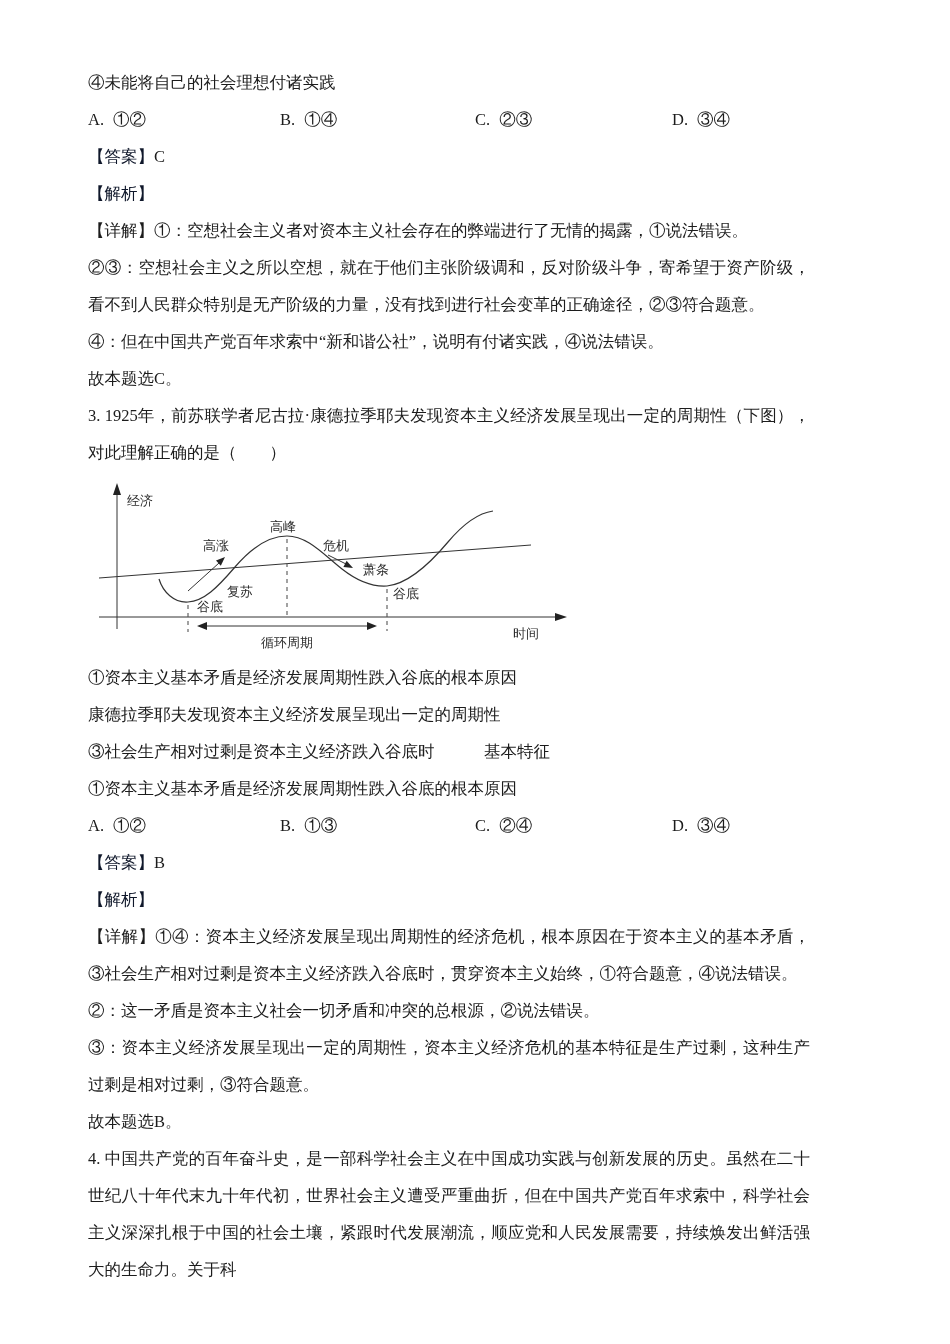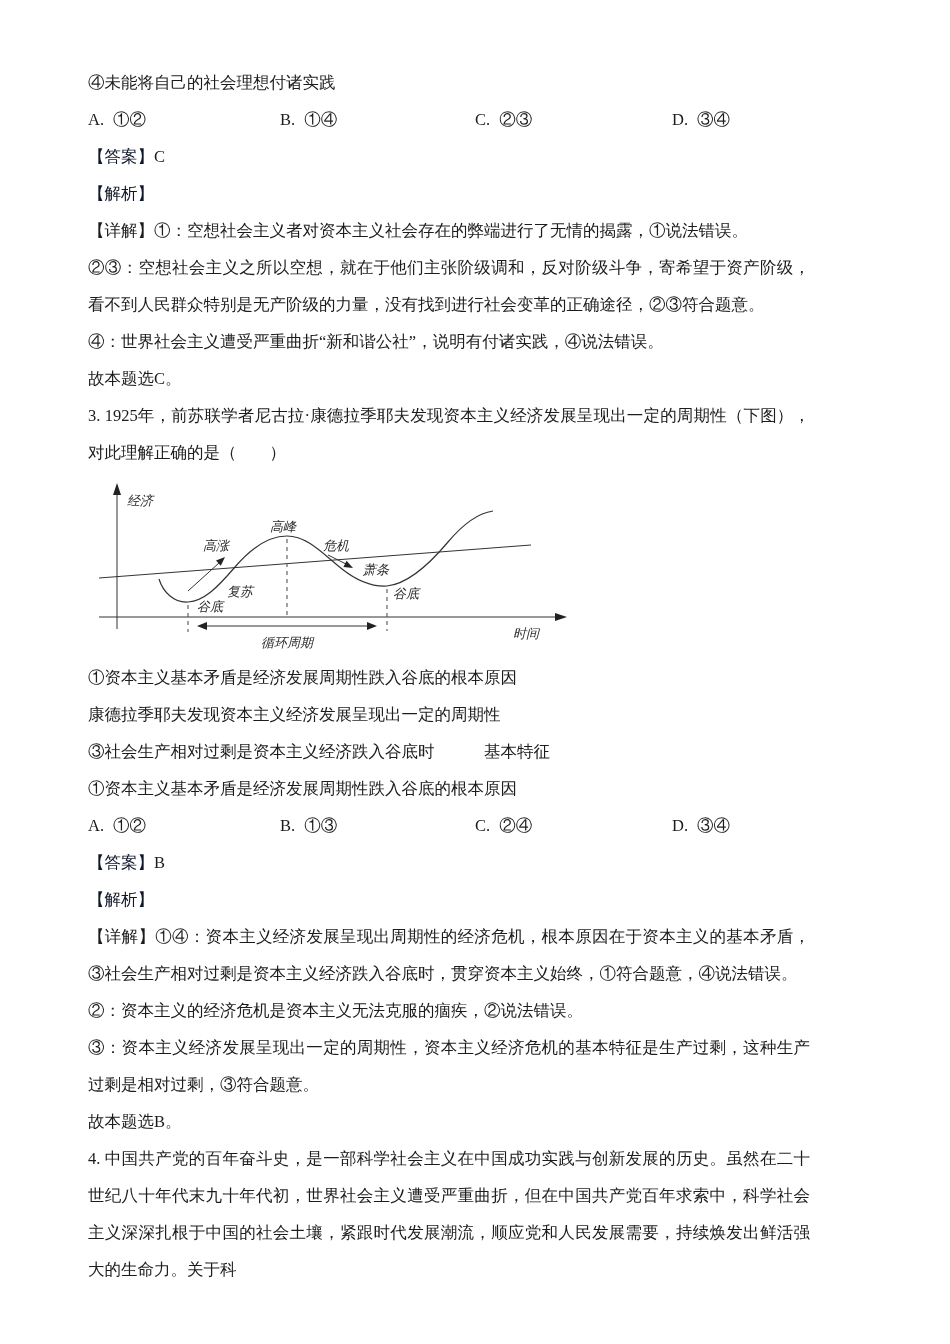--- a/index.html
+++ b/index.html
@@ -11,21 +11,21 @@
   }
   .page { width:896px; height:1344px; padding:64px 86px 20px 88px; background:#fff; }
   .ln { font-size:16.5px; line-height:37px; }
   .just { text-align:justify; text-justify:inter-ideograph; }
   .blue { color:#0f172a; }
   .choices {
     display:grid; grid-template-columns:192px 195px 197px auto;
     font-size:16.5px; line-height:37px;
   }
   .choice-label { margin-right:9px; }
-  .chart-figure { margin:8px 0 5px -3px;font-style:italic; }
+  .chart-figure { margin:8px 0 5px -3px; }
   svg { display:block; }
   svg text { font-size:13px; fill:#2b2b2b; font-family:"Liberation Serif","DejaVu Serif",serif; }
   svg .stroke { stroke:#333; stroke-width:1.2; fill:none; }
   svg .thin { stroke:#333; stroke-width:1; fill:none; }
   svg .dash { stroke:#555; stroke-width:1.1; fill:none; stroke-dasharray:4 4; }
   svg .fillhead { fill:#222; stroke:none; }
 </style>
 </head>
 <body>
 
@@ -39,21 +39,21 @@
     <span><span class="choice-label">C.</span><span>②③</span></span>
     <span><span class="choice-label">D.</span><span>③④</span></span>
   </div>
 
   <p class="ln"><span class="blue">【答案】</span><span>C</span></p>
 
   <p class="ln"><span class="blue">【解析】</span></p>
 
   <p class="ln just"><span>【详解】</span><span>①：空想社会主义者对资本主义社会存在的弊端进行了无情的揭露，①说法错误。</span></p>
   <p class="ln just">②③：空想社会主义之所以空想，就在于他们主张阶级调和，反对阶级斗争，寄希望于资产阶级，看不到人民群众特别是无产阶级的力量，没有找到进行社会变革的正确途径，②③符合题意。</p>
-  <p class="ln just">④：世界社会主义遭受严重曲折“新和谐公社”，说明有付诸实践，④说法错误。</p>
+  <p class="ln just">④：但在中国共产党百年求索中“新和谐公社”，说明有付诸实践，④说法错误。</p>
   <p class="ln">故本题选C。</p>
 
   <p class="ln just">3. 1925年，前苏联学者尼古拉·康德拉季耶夫发现资本主义经济发展呈现出一定的周期性（下图），对此理解正确的是（　　）</p>
 
   <figure class="chart-figure">
     <svg width="520" height="175" viewBox="0 0 520 175" xmlns="http://www.w3.org/2000/svg">
 
       <line class="thin" x1="32" y1="12" x2="32" y2="150"></line>
       <polygon class="fillhead" points="32,4 28,16 36,16"></polygon>
 
@@ -101,19 +101,19 @@
     <span><span class="choice-label">B.</span><span>①③</span></span>
     <span><span class="choice-label">C.</span><span>②④</span></span>
     <span><span class="choice-label">D.</span><span>③④</span></span>
   </div>
 
   <p class="ln"><span class="blue">【答案】</span><span>B</span></p>
 
   <p class="ln"><span class="blue">【解析】</span></p>
 
   <p class="ln just"><span>【详解】</span><span>①④：资本主义经济发展呈现出周期性的经济危机，根本原因在于资本主义的基本矛盾，③社会生产相对过剩是资本主义经济跌入谷底时，贯穿资本主义始终，①符合题意，④说法错误。</span></p>
-  <p class="ln just">②：资本主义的经济危机是资本主义无法克服的痼疾，②说法错误。</p>
+  <p class="ln just">②：这一矛盾是资本主义社会一切矛盾和冲突的总根源，②说法错误。</p>
   <p class="ln just">③：资本主义经济发展呈现出一定的周期性，资本主义经济危机的基本特征是生产过剩，这种生产过剩是相对过剩，③符合题意。</p>
   <p class="ln">故本题选B。</p>
 
   <p class="ln just">4. 中国共产党的百年奋斗史，是一部科学社会主义在中国成功实践与创新发展的历史。虽然在二十世纪八十年代末九十年代初，世界社会主义遭受严重曲折，但在中国共产党百年求索中，科学社会主义深深扎根于中国的社会土壤，紧跟时代发展潮流，顺应党和人民发展需要，持续焕发出鲜活强大的生命力。关于科</p>
 
 </div>
 
 </body></html>

